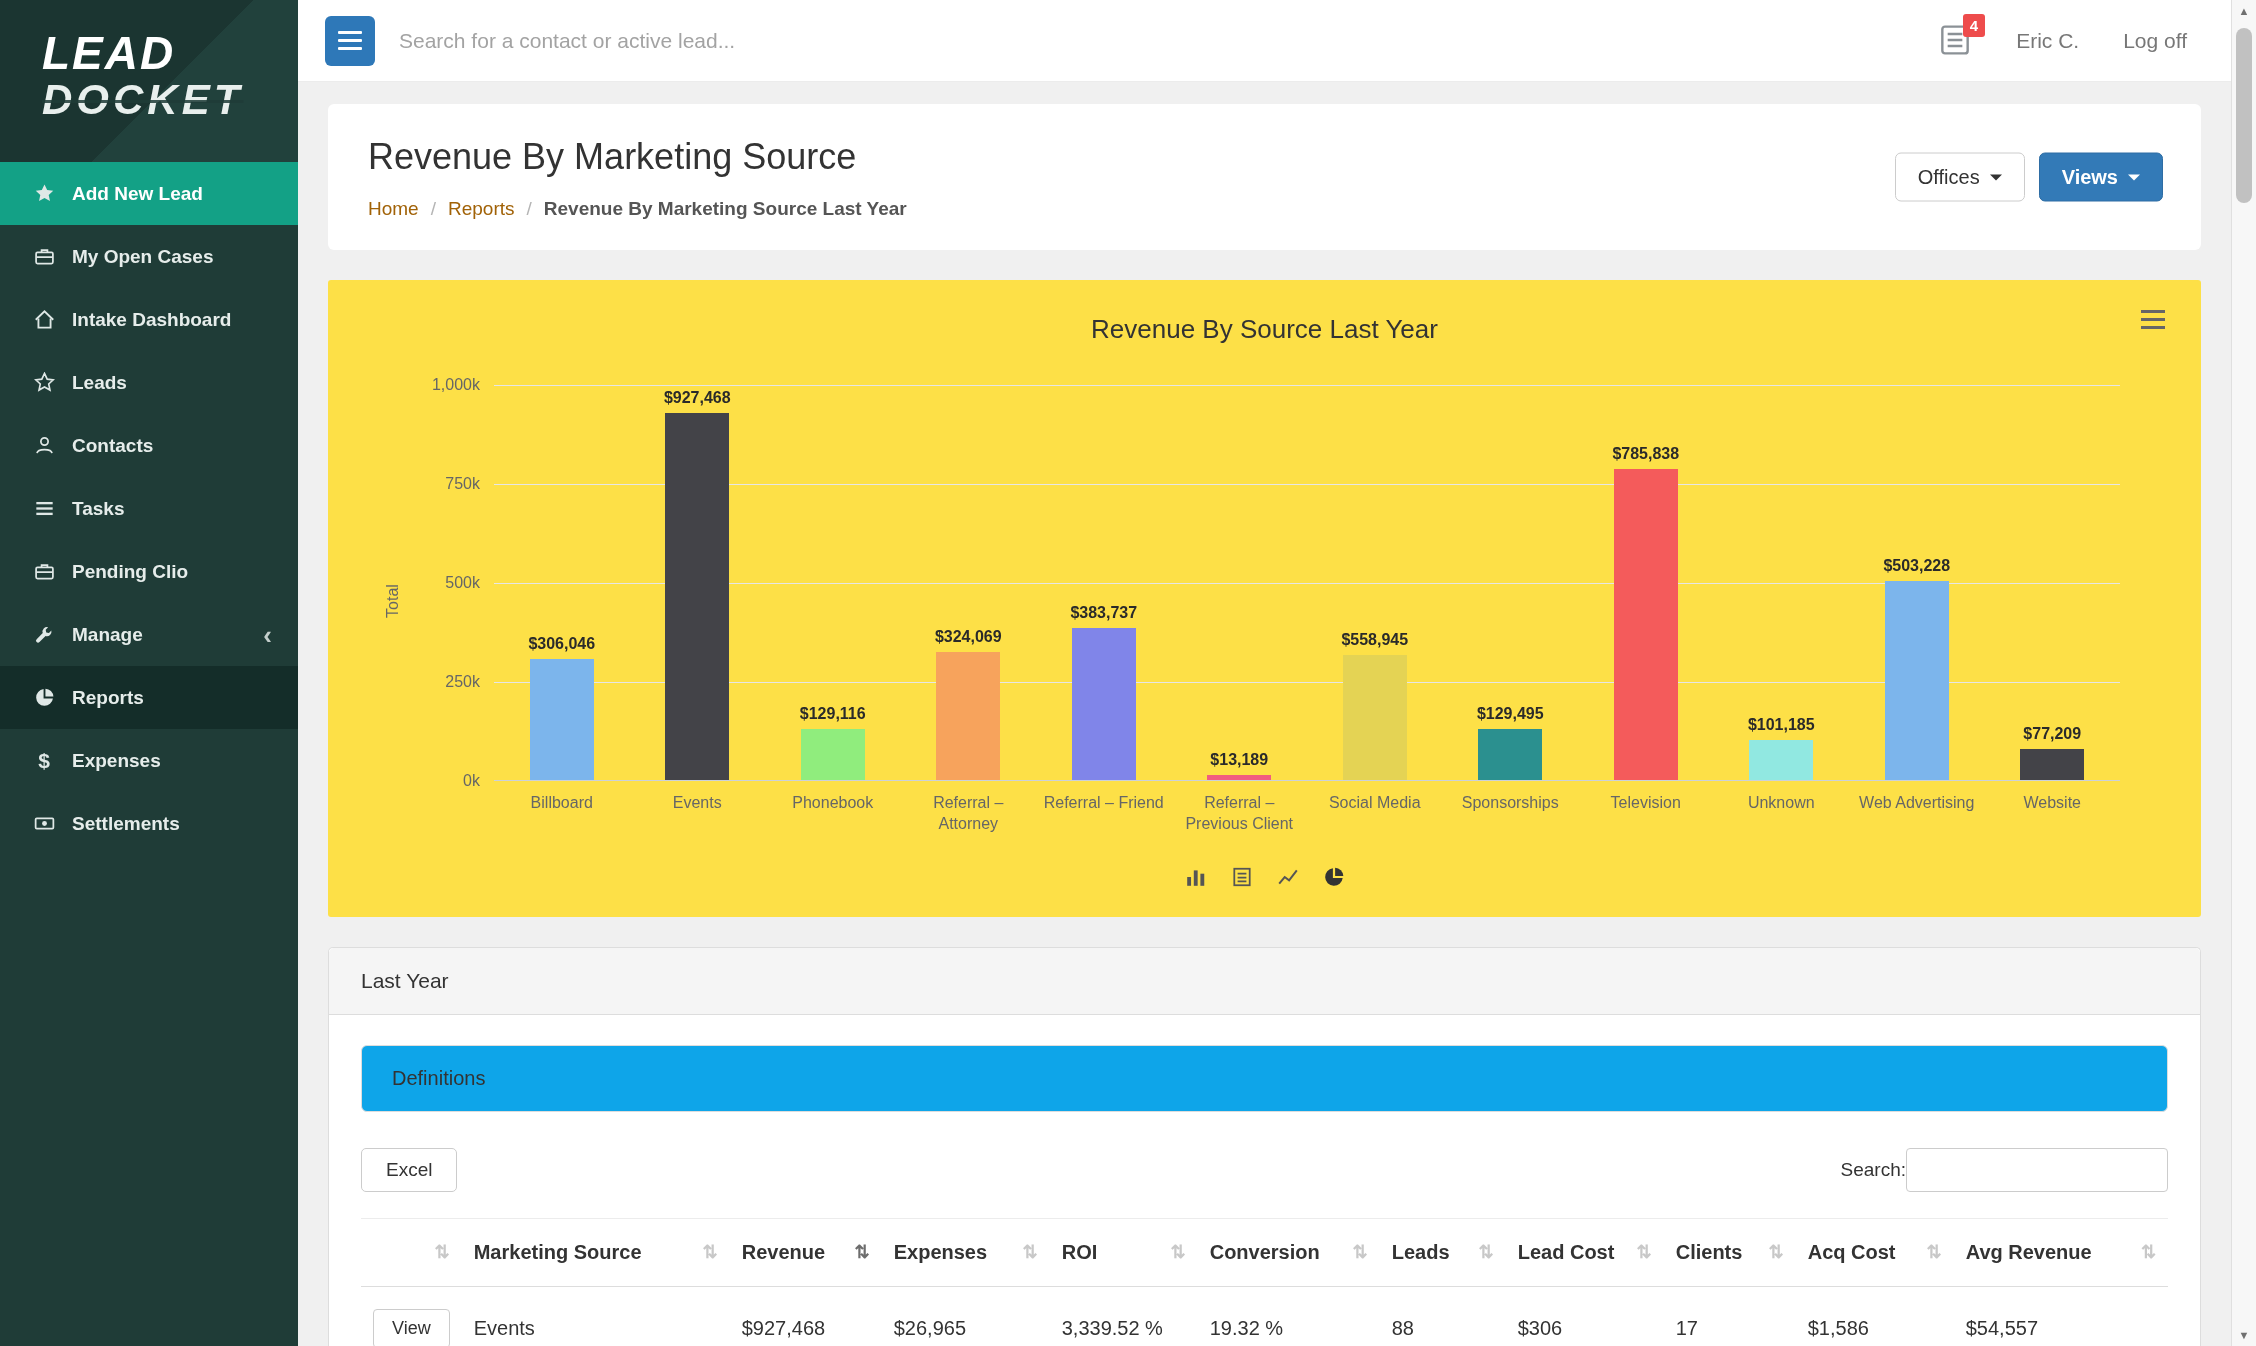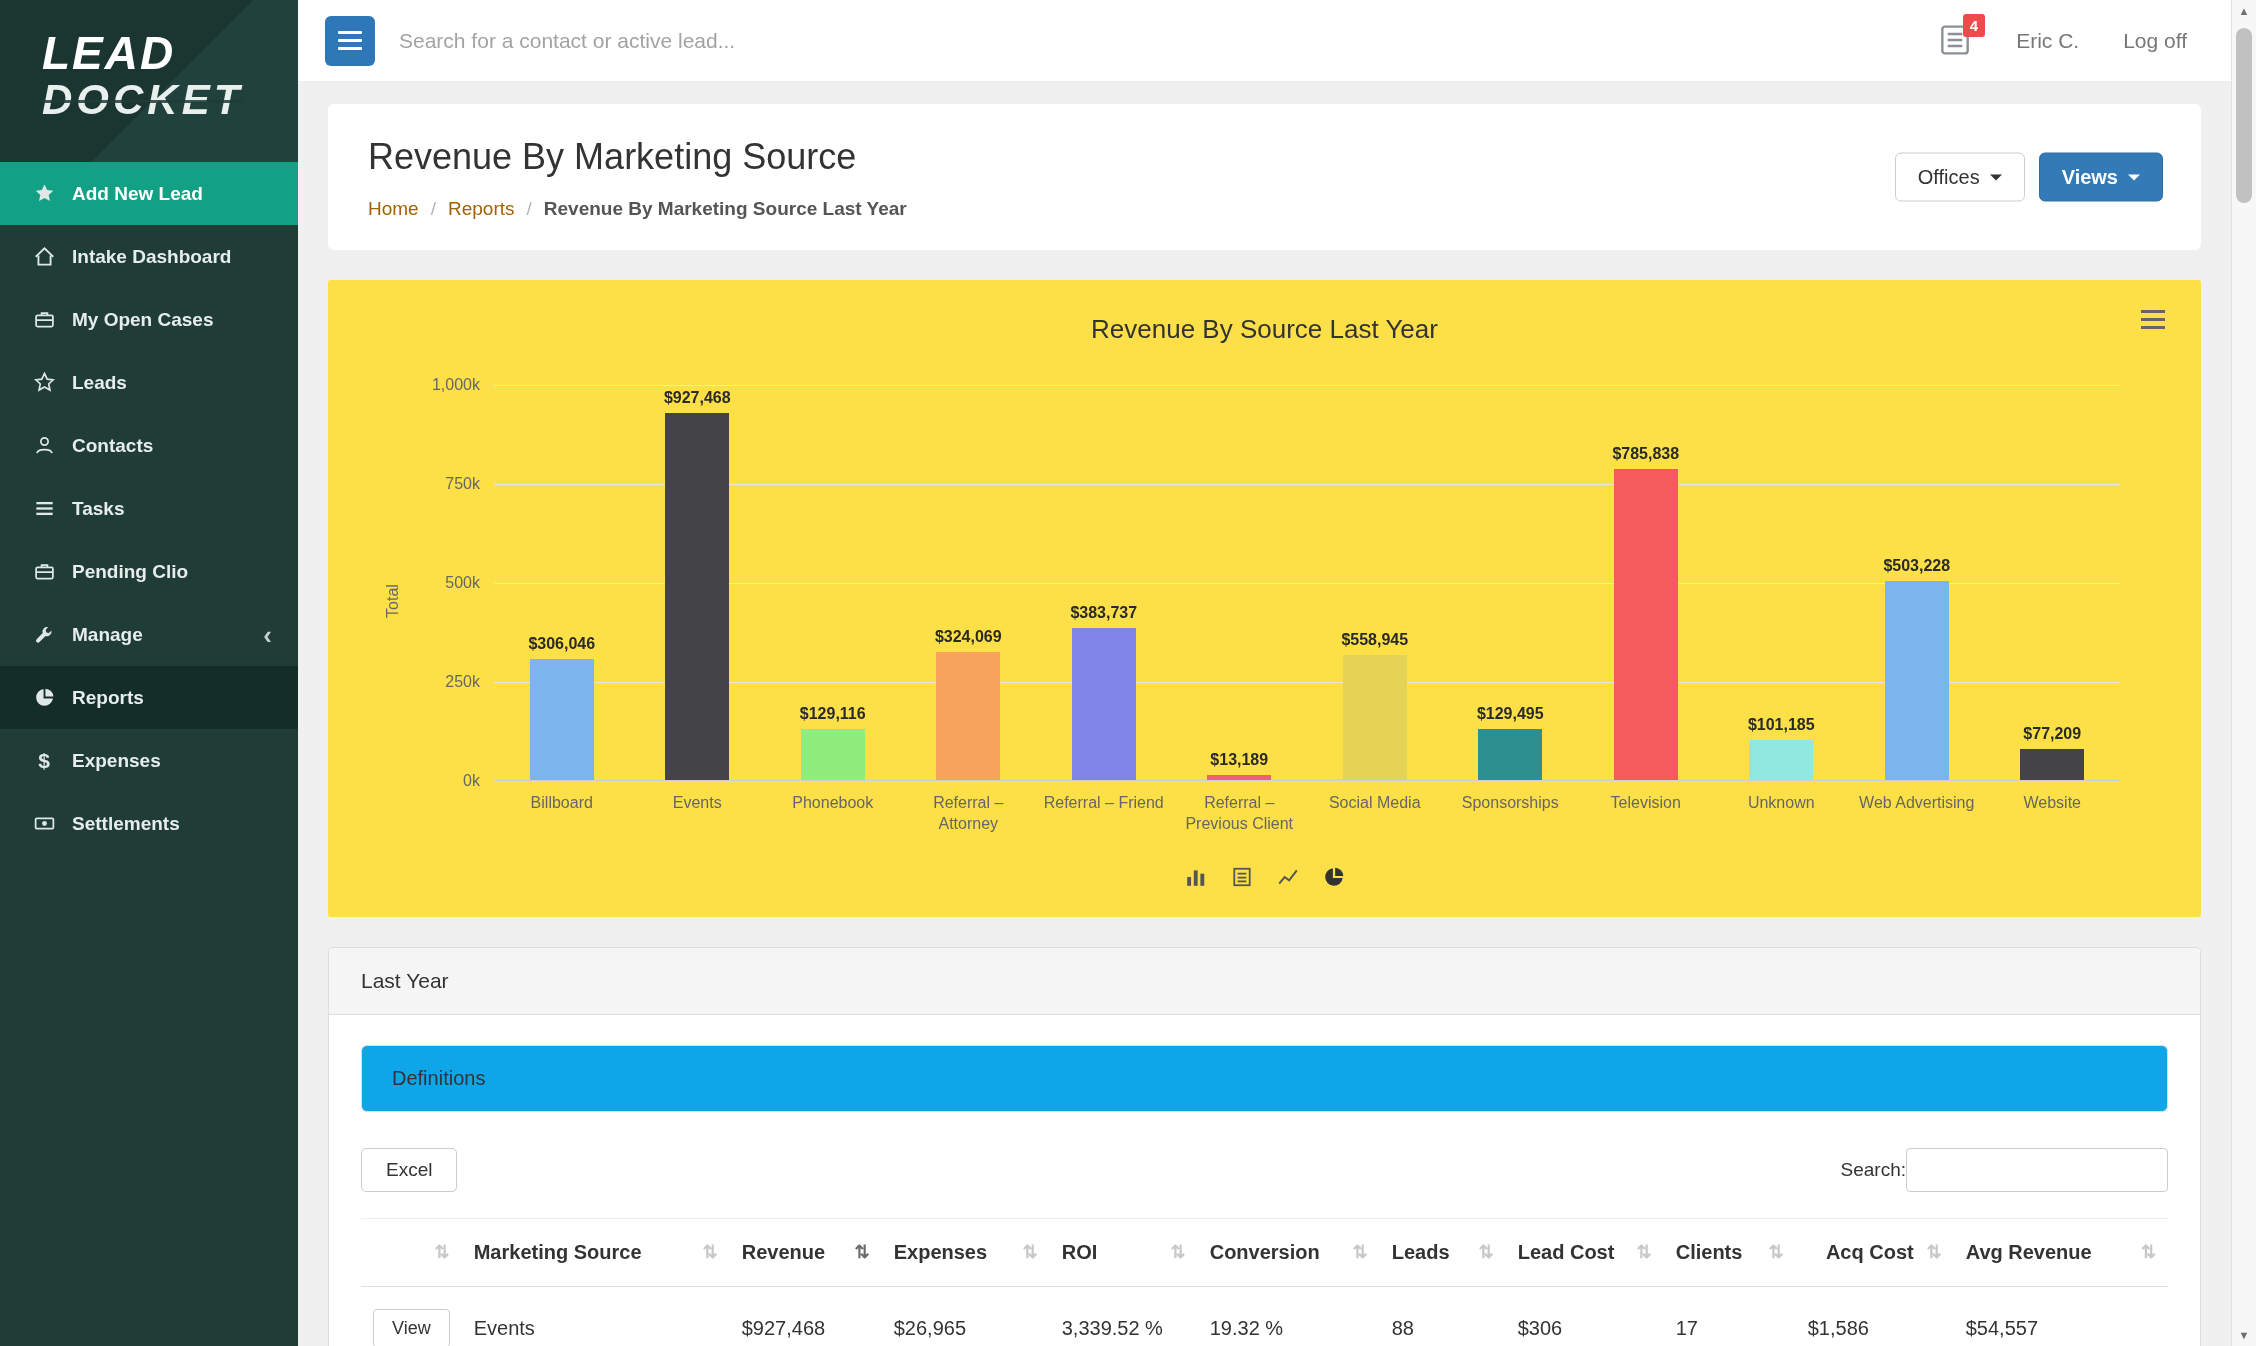--- a/index.html
+++ b/index.html
@@ -88,21 +88,21 @@
   .view-btn { background:#fff; border:1px solid #ccc; border-radius:4px; padding:8px 18px; font-size:18px; color:#333; cursor:pointer; font-family:"Liberation Sans", sans-serif; }
   #report-table th:nth-child(1){width:100px;}
   #report-table th:nth-child(2){width:268px;}
   #report-table th:nth-child(3){width:152px;}
   #report-table th:nth-child(4){width:168px;}
   #report-table th:nth-child(5){width:148px;}
   #report-table th:nth-child(6){width:182px;}
   #report-table th:nth-child(7){width:126px;}
   #report-table th:nth-child(8){width:158px;}
   #report-table th:nth-child(9){width:132px;}
-  #report-table th:nth-child(10){width:158px;text-align:right;}
+  #report-table th:nth-child(10){width:158px;}
 
   
   .scrollbar { position:absolute; right:0; top:0; width:25px; height:100%; background:#f7f7f7; border-left:1px solid #e0e0e0; z-index:20; }
   .sb-arrow { position:absolute; left:0; width:100%; height:22px; display:flex; align-items:center; justify-content:center; font-size:11px; color:#707070; cursor:pointer; }
   .sb-up { top:0; }
   .sb-down { bottom:0; }
   .sb-thumb { position:absolute; top:28px; left:4px; width:16px; height:175px; background:#c1c1c1; border-radius:8px; cursor:grab; }
 </style>
 </head>
 <body>
@@ -116,35 +116,35 @@
       <a class="side-item primary">
         <span class="side-icon">
           <svg viewBox="0 0 18 18">
             <path fill="currentColor" d="M9 1.2l2.3 4.9 5.2.6-3.9 3.6 1.1 5.2L9 12.9l-4.7 2.6 1.1-5.2L1.5 6.7l5.2-.6z"></path>
           </svg>
         </span>
         <span class="side-label">Add New Lead</span>
       </a>
       <a class="side-item">
         <span class="side-icon">
+          <svg viewBox="0 0 18 18" fill="none" stroke="currentColor" stroke-width="1.5">
+            <rect x="1.8" y="5.5" width="14.4" height="9.5" rx="1.2"></rect>
+            <path d="M6.5 5.5V3.6h5v1.9M1.8 9.5h14.4"></path>
+          </svg>
+        </span>
+        <span class="side-label">My Open Cases</span>
+      </a>
+      <a class="side-item">
+        <span class="side-icon">
           <svg viewBox="0 0 18 18" fill="none" stroke="currentColor" stroke-width="1.6">
             <path d="M1.5 9.2L9 2l7.5 7.2"></path>
             <path d="M3.8 8.2V16h10.4V8.2"></path>
           </svg>
         </span>
         <span class="side-label">Intake Dashboard</span>
-      </a>
-      <a class="side-item">
-        <span class="side-icon">
-          <svg viewBox="0 0 18 18" fill="none" stroke="currentColor" stroke-width="1.5">
-            <rect x="1.8" y="5.5" width="14.4" height="9.5" rx="1.2"></rect>
-            <path d="M6.5 5.5V3.6h5v1.9M1.8 9.5h14.4"></path>
-          </svg>
-        </span>
-        <span class="side-label">My Open Cases</span>
       </a>
       <a class="side-item">
         <span class="side-icon">
           <svg viewBox="0 0 18 18" fill="none" stroke="currentColor" stroke-width="1.4">
             <path d="M9 1.2l2.3 4.9 5.2.6-3.9 3.6 1.1 5.2L9 12.9l-4.7 2.6 1.1-5.2L1.5 6.7l5.2-.6z"></path>
           </svg>
         </span>
         <span class="side-label">Leads</span>
       </a>
       <a class="side-item">

